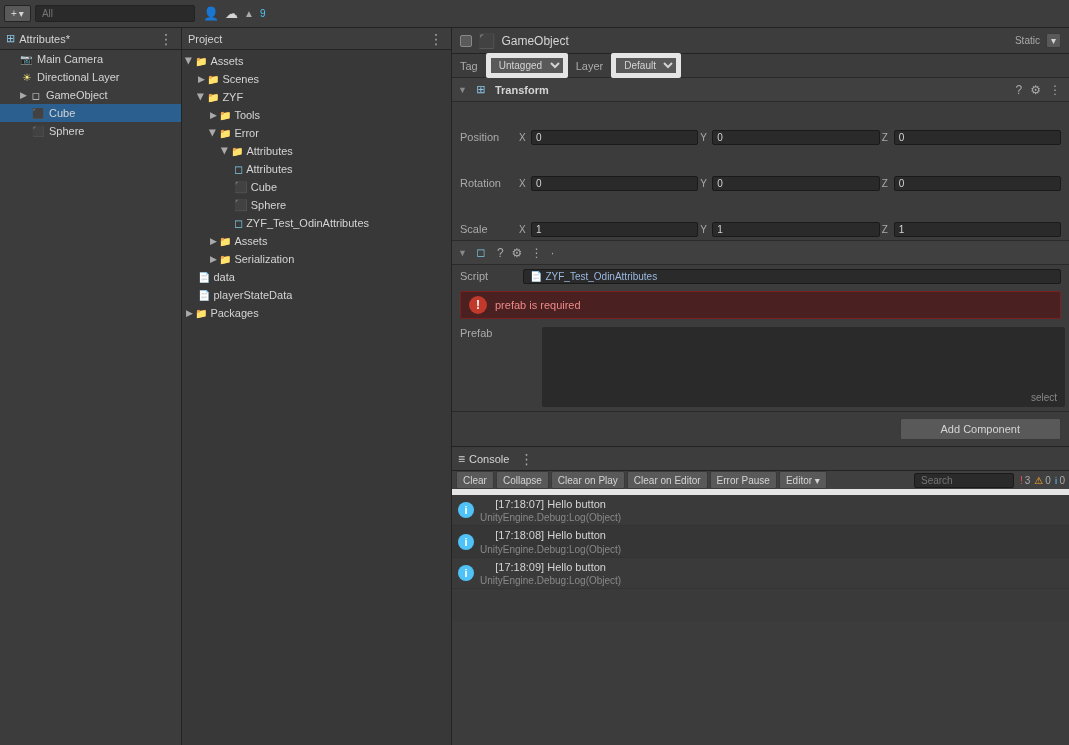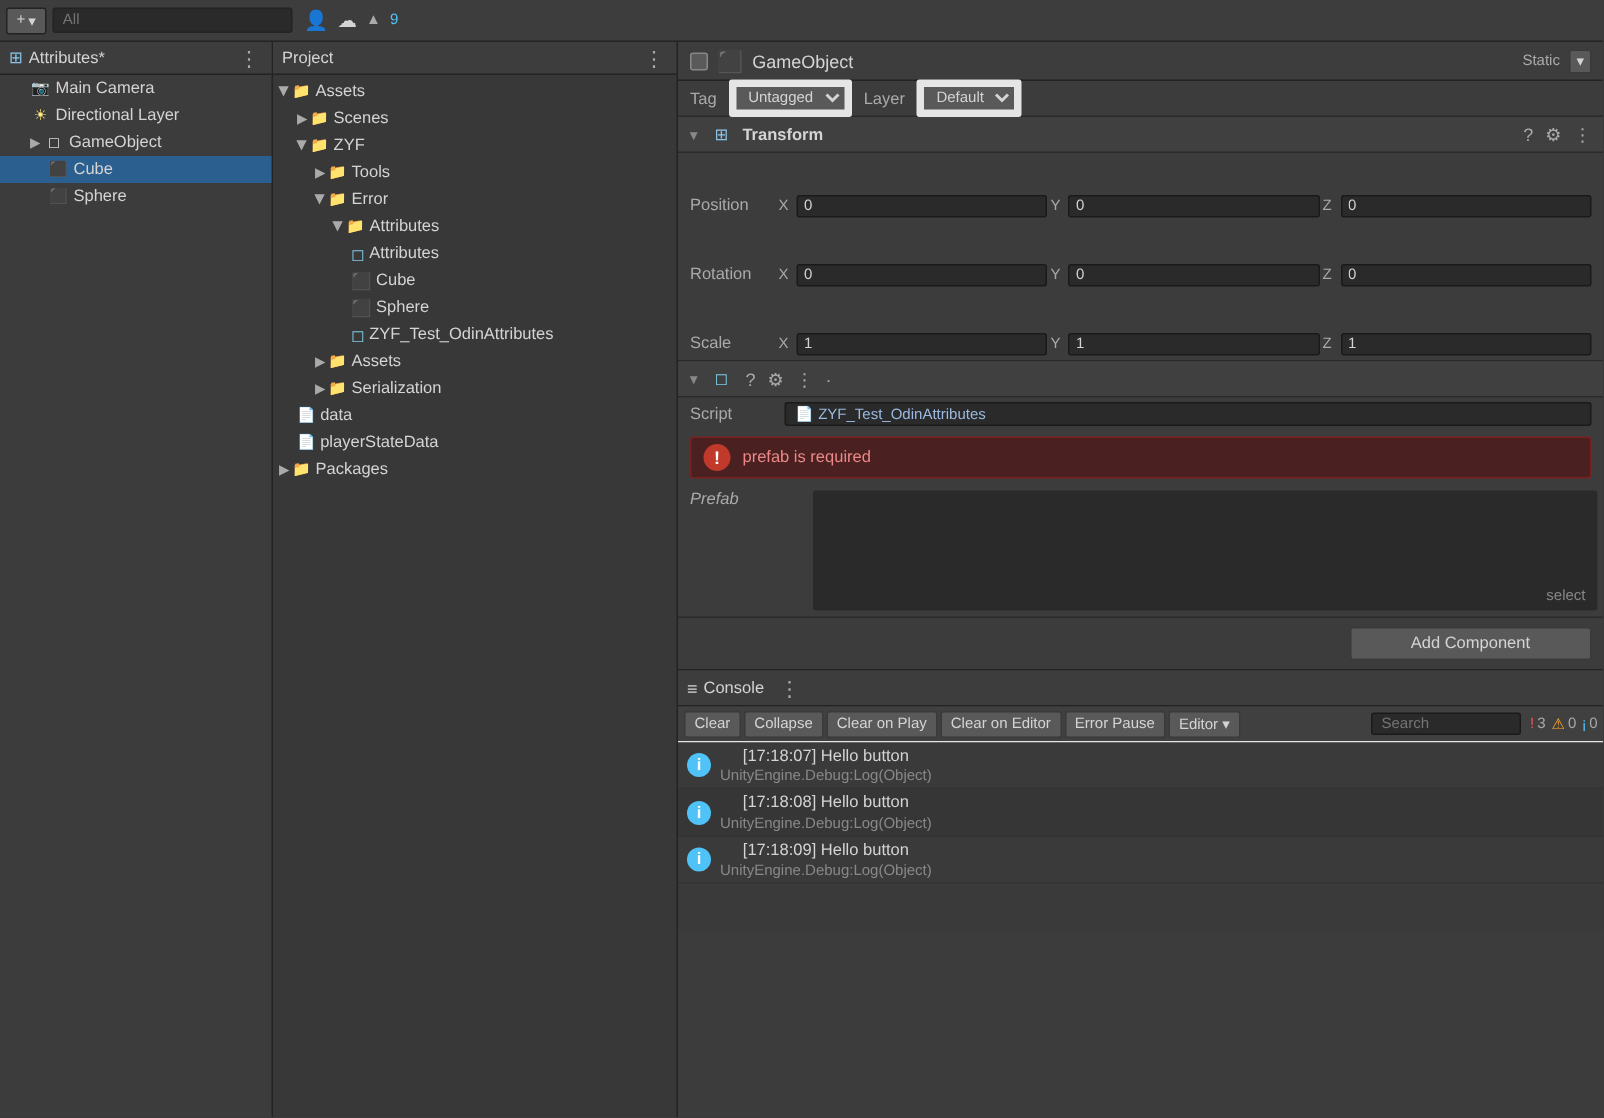--- a/index.html
+++ b/index.html
@@ -352,21 +352,20 @@
       flex: 1;
       margin: 0 0 0 0;
       min-height: 0;
     }
     .prefab-label-col {
       width: 90px;
       padding: 4px 8px;
       color: #aaa;
       font-size: 11px;
       flex-shrink: 0;
-      font-style: italic;
     }
     .prefab-content {
       flex: 1;
       background: #2a2a2a;
       margin: 4px 4px 4px 0;
       border-radius: 2px;
     }
 
     
     .add-component-row {
@@ -407,21 +406,21 @@
     .console-title {
       font-size: 11px;
       color: #d4d4d4;
       margin-right: 4px;
       display: flex;
       align-items: center;
       gap: 4px;
     }
     .console-toolbar {
       background: #404040;
-      border-bottom: 1px solid #e5e5e5;
+      border-bottom: 6px solid #e5e5e5;
       display: flex;
       align-items: center;
       padding: 2px 4px;
       gap: 2px;
       height: 24px;
       flex-shrink: 0;
     }
     .console-btn {
       background: #595959;
       border: 1px solid #3a3a3a;

